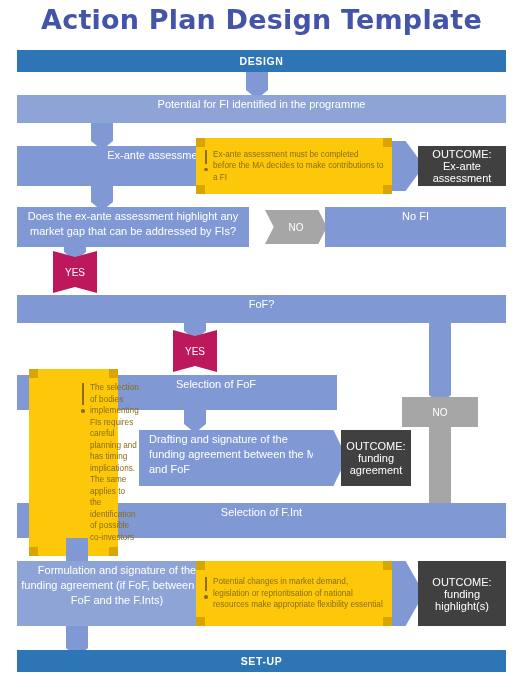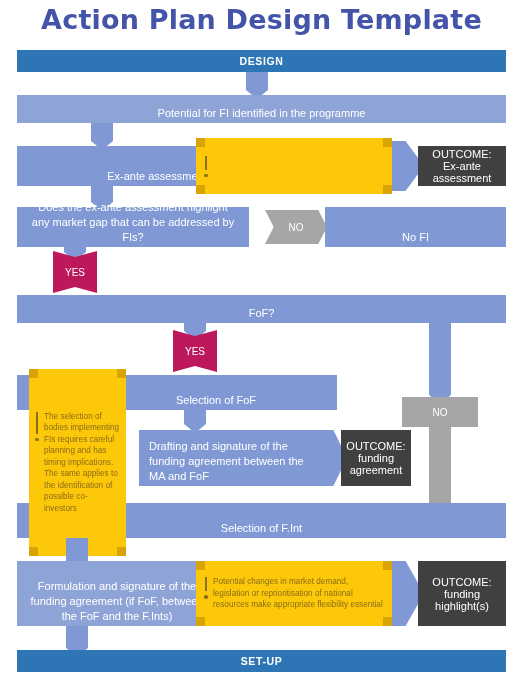--- a/index.html
+++ b/index.html
@@ -43,24 +43,24 @@
     justify-content: center;
   }
 
   
   .proc-bar {
     background: #8099d4;
     color: #ffffff;
     font-size: 11px;
     line-height: 15px;
     display: flex;
-    align-items: flex-end;
+    align-items: flex-start;
     justify-content: center;
     text-align: center;
-    padding: 2px 12px;
+    padding: 2px 2px;
   }
   .proc-bar.lighter { background: #8fa4d6; }
 
   
   
   .conn-v {
     background: #8099d4;
   }
   .conn-v.grey { background: #a6a6a6; }
   .conn-v::after {
@@ -193,20 +193,21 @@
   <div class="abs note" style="left:196px; top:138px; width:196px; height:56px;">
     <div class="fold-l" style="left:0; top:0;"></div>
     <div class="fold-l" style="left:0; bottom:0; top:auto;"></div>
     <div class="fold-r" style="right:0; top:0;"></div>
     <div class="fold-r" style="right:0; bottom:0; top:auto;"></div>
     <div class="note-inner">
       <span class="bang">
         <span class="bar"></span>
           <span class="dot"></span>
       </span>
+      <span class="note-text">Ex-ante assessment must be completed before the MA decides to make contributions to a FI</span>
     </div>
   </div>
 
   <div class="abs outcome" style="left:418px; top:146px; width:88px; height:40px;">
     <span>OUTCOME:</span>
     <span>Ex-ante assessment</span>
   </div>
 
   <div class="abs conn-v" style="left:91px; top:186px; width:22px; height:16px;"></div>
 
@@ -261,21 +262,21 @@
   <div class="abs outcome" style="left:341px; top:430px; width:70px; height:56px;">
     <span>OUTCOME:</span>
     <span>funding</span>
     <span>agreement</span>
   </div>
 
   <div class="abs proc-bar" style="left:17px; top:503px; width:489px; height:35px;">
     <span>Selection of F.Int</span>
   </div>
 
-  <div class="abs note tall" style="left:29px; top:369px; width:97px; height:187px; align-items:center;">
+  <div class="abs note tall" style="left:29px; top:369px; width:89px; height:187px; align-items:center;padding-left:46px;">
     <div class="fold-l" style="left:0; top:0;"></div>
     <div class="fold-l" style="left:0; bottom:0; top:auto;"></div>
     <div class="fold-r" style="right:0; top:0;"></div>
     <div class="fold-r" style="right:0; bottom:0; top:auto;"></div>
     <div class="note-inner" style="padding:4px 6px;">
       <span class="bang">
         <span class="bar"></span>
           <span class="dot"></span>
       </span>
       <span class="note-text">The selection of bodies implementing FIs requires careful planning and has timing implications. The same applies to the identification of possible co-investors</span>

